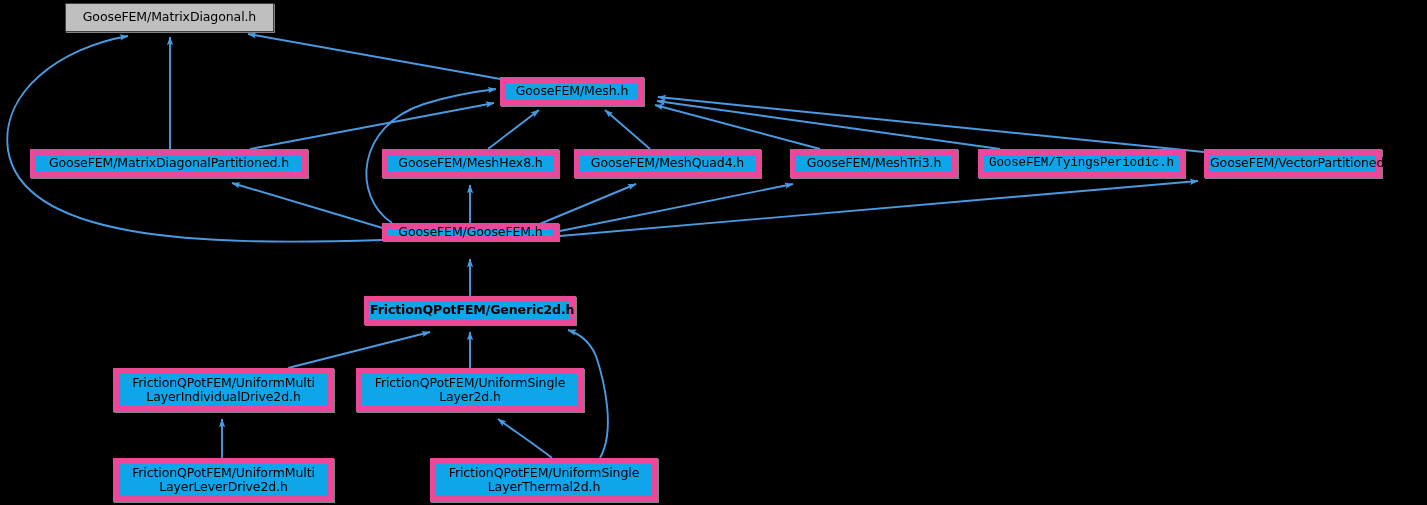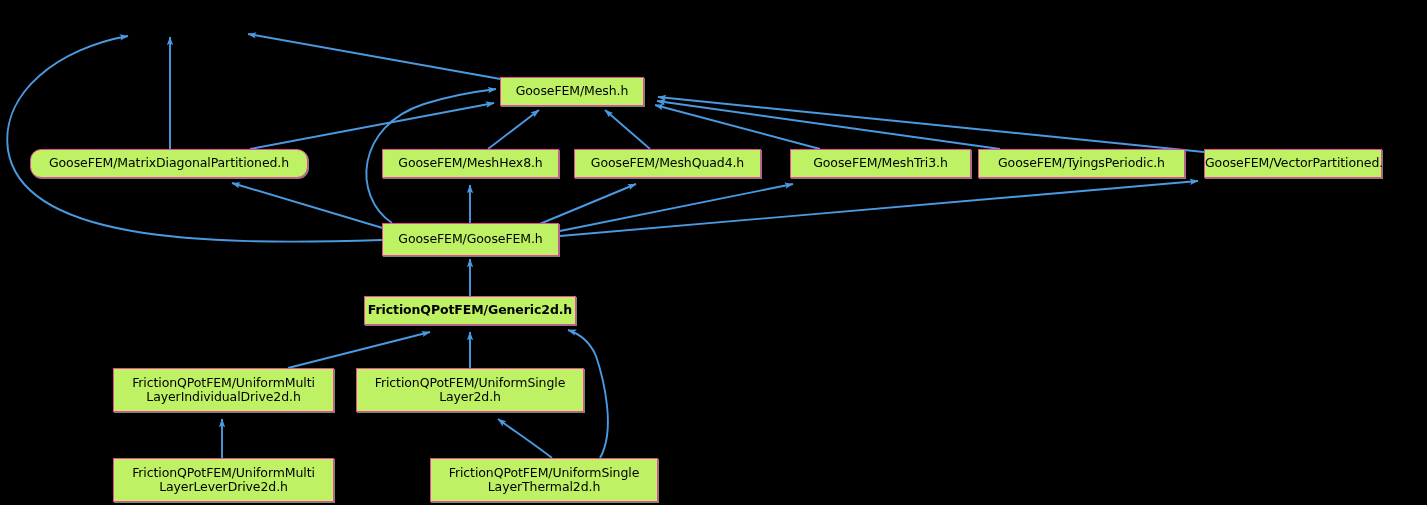--- a/index.html
+++ b/index.html
@@ -17,22 +17,22 @@
   }
   #edges {
     position: absolute;
     left: 0; top: 0;
     width: 1427px;
     height: 505px;
   }
   .node {
     position: absolute;
     box-sizing: border-box;
-    background: #bef264;
-    border: 1px solid #ec4899;
+    background: #0ea5e9;
+    border: 6px solid #ec4899;
     box-shadow: 1px 1px 0 0 #808080;
     color: #000000;
     font-size: 12.5px;
     line-height: 14.5px;
     display: flex;
     align-items: center;
     justify-content: center;
     text-align: center;
     white-space: pre-line;
     letter-spacing: -0.1px;
@@ -92,50 +92,53 @@
       <path d="M470,368 L470,332"></path>
 
       <path d="M600,458 C616,430 604,380 596,356 C590,342 580,334 568,330"></path>
 
       <path d="M222,458 L222,419"></path>
 
       <path d="M552,458 C534,444 510,428 498,419"></path>
     </g>
   </svg>
 
+  <div class="node root" style="left:65px;top:3px;width:209px;height:29px;">
+    <span class="lbl">GooseFEM/MatrixDiagonal.h</span>
+  </div>
 
   <div class="node" style="left:500px;top:77px;width:144px;height:29px;">
     <span class="lbl">GooseFEM/Mesh.h</span>
   </div>
 
-  <div class="node" style="left:30px;top:149px;width:278px;height:29px;border-radius:11px;">
+  <div class="node" style="left:30px;top:149px;width:278px;height:29px;">
     <span class="lbl">GooseFEM/MatrixDiagonalPartitioned.h</span>
   </div>
 
   <div class="node" style="left:382px;top:149px;width:177px;height:29px;">
     <span class="lbl">GooseFEM/MeshHex8.h</span>
   </div>
 
   <div class="node" style="left:574px;top:149px;width:187px;height:29px;">
     <span class="lbl">GooseFEM/MeshQuad4.h</span>
   </div>
 
-  <div class="node" style="left:790px;top:149px;width:181px;height:29px;">
+  <div class="node" style="left:790px;top:149px;width:168px;height:29px;">
     <span class="lbl">GooseFEM/MeshTri3.h</span>
   </div>
 
-  <div class="node" style="left:978px;top:149px;width:207px;height:29px;">
+  <div class="node" style="left:978px;top:149px;width:207px;height:29px;font-family:Liberation Mono, monospace;">
     <span class="lbl">GooseFEM/TyingsPeriodic.h</span>
   </div>
 
   <div class="node" style="left:1204px;top:149px;width:178px;height:29px;">
     <span class="lbl">GooseFEM/VectorPartitioned.h</span>
   </div>
 
-  <div class="node" style="left:382px;top:223px;width:177px;height:33px;">
+  <div class="node" style="left:382px;top:223px;width:177px;height:18px;">
     <span class="lbl">GooseFEM/GooseFEM.h</span>
   </div>
 
   <div class="node" style="left:364px;top:296px;width:212px;height:29px;font-weight:bold;">
     <span class="lbl">FrictionQPotFEM/Generic2d.h</span>
   </div>
 
   <div class="node" style="left:113px;top:368px;width:221px;height:44px;">
     <span class="lbl">FrictionQPotFEM/UniformMulti
 LayerIndividualDrive2d.h</span>

